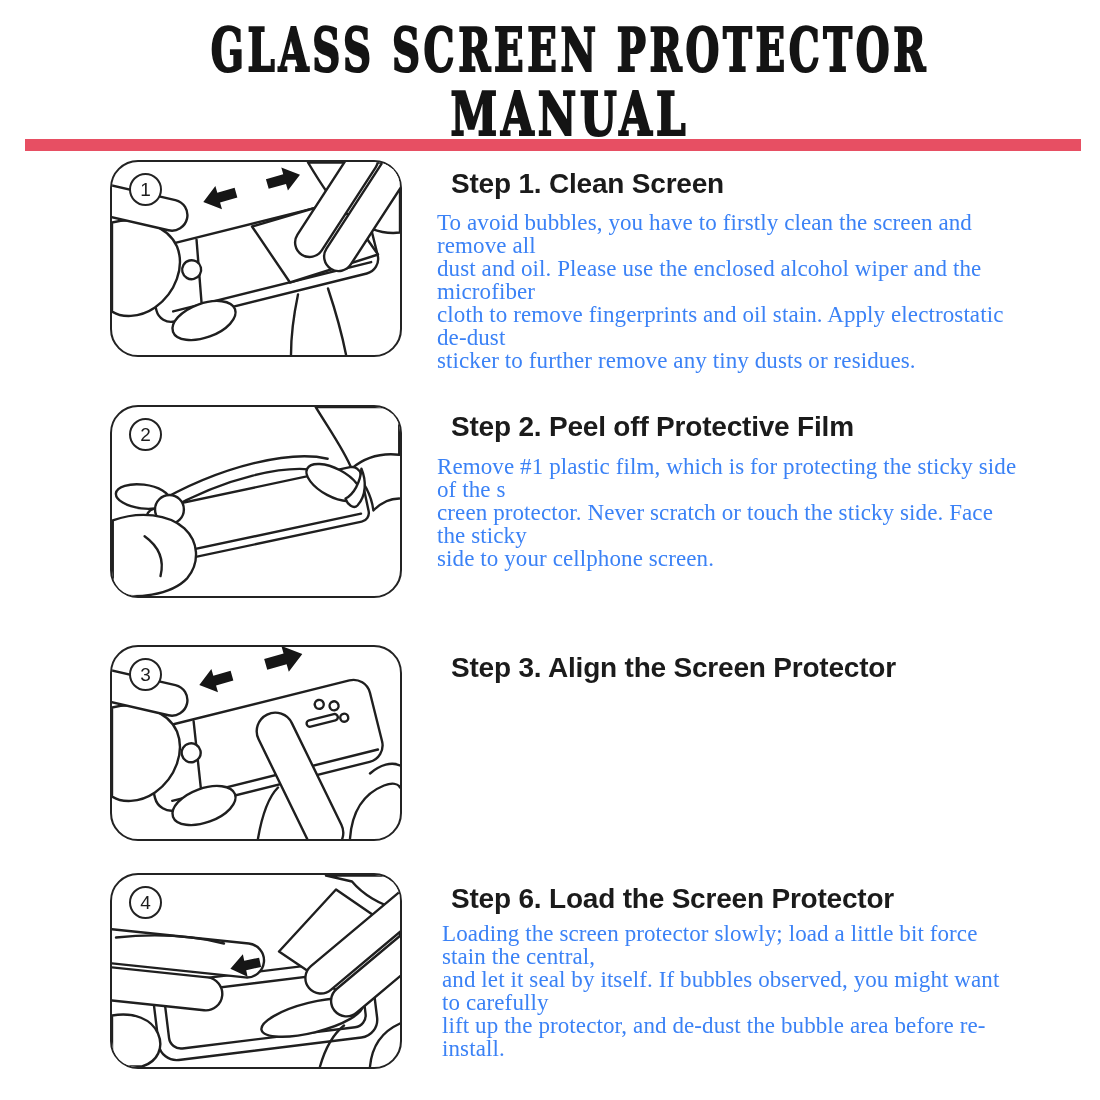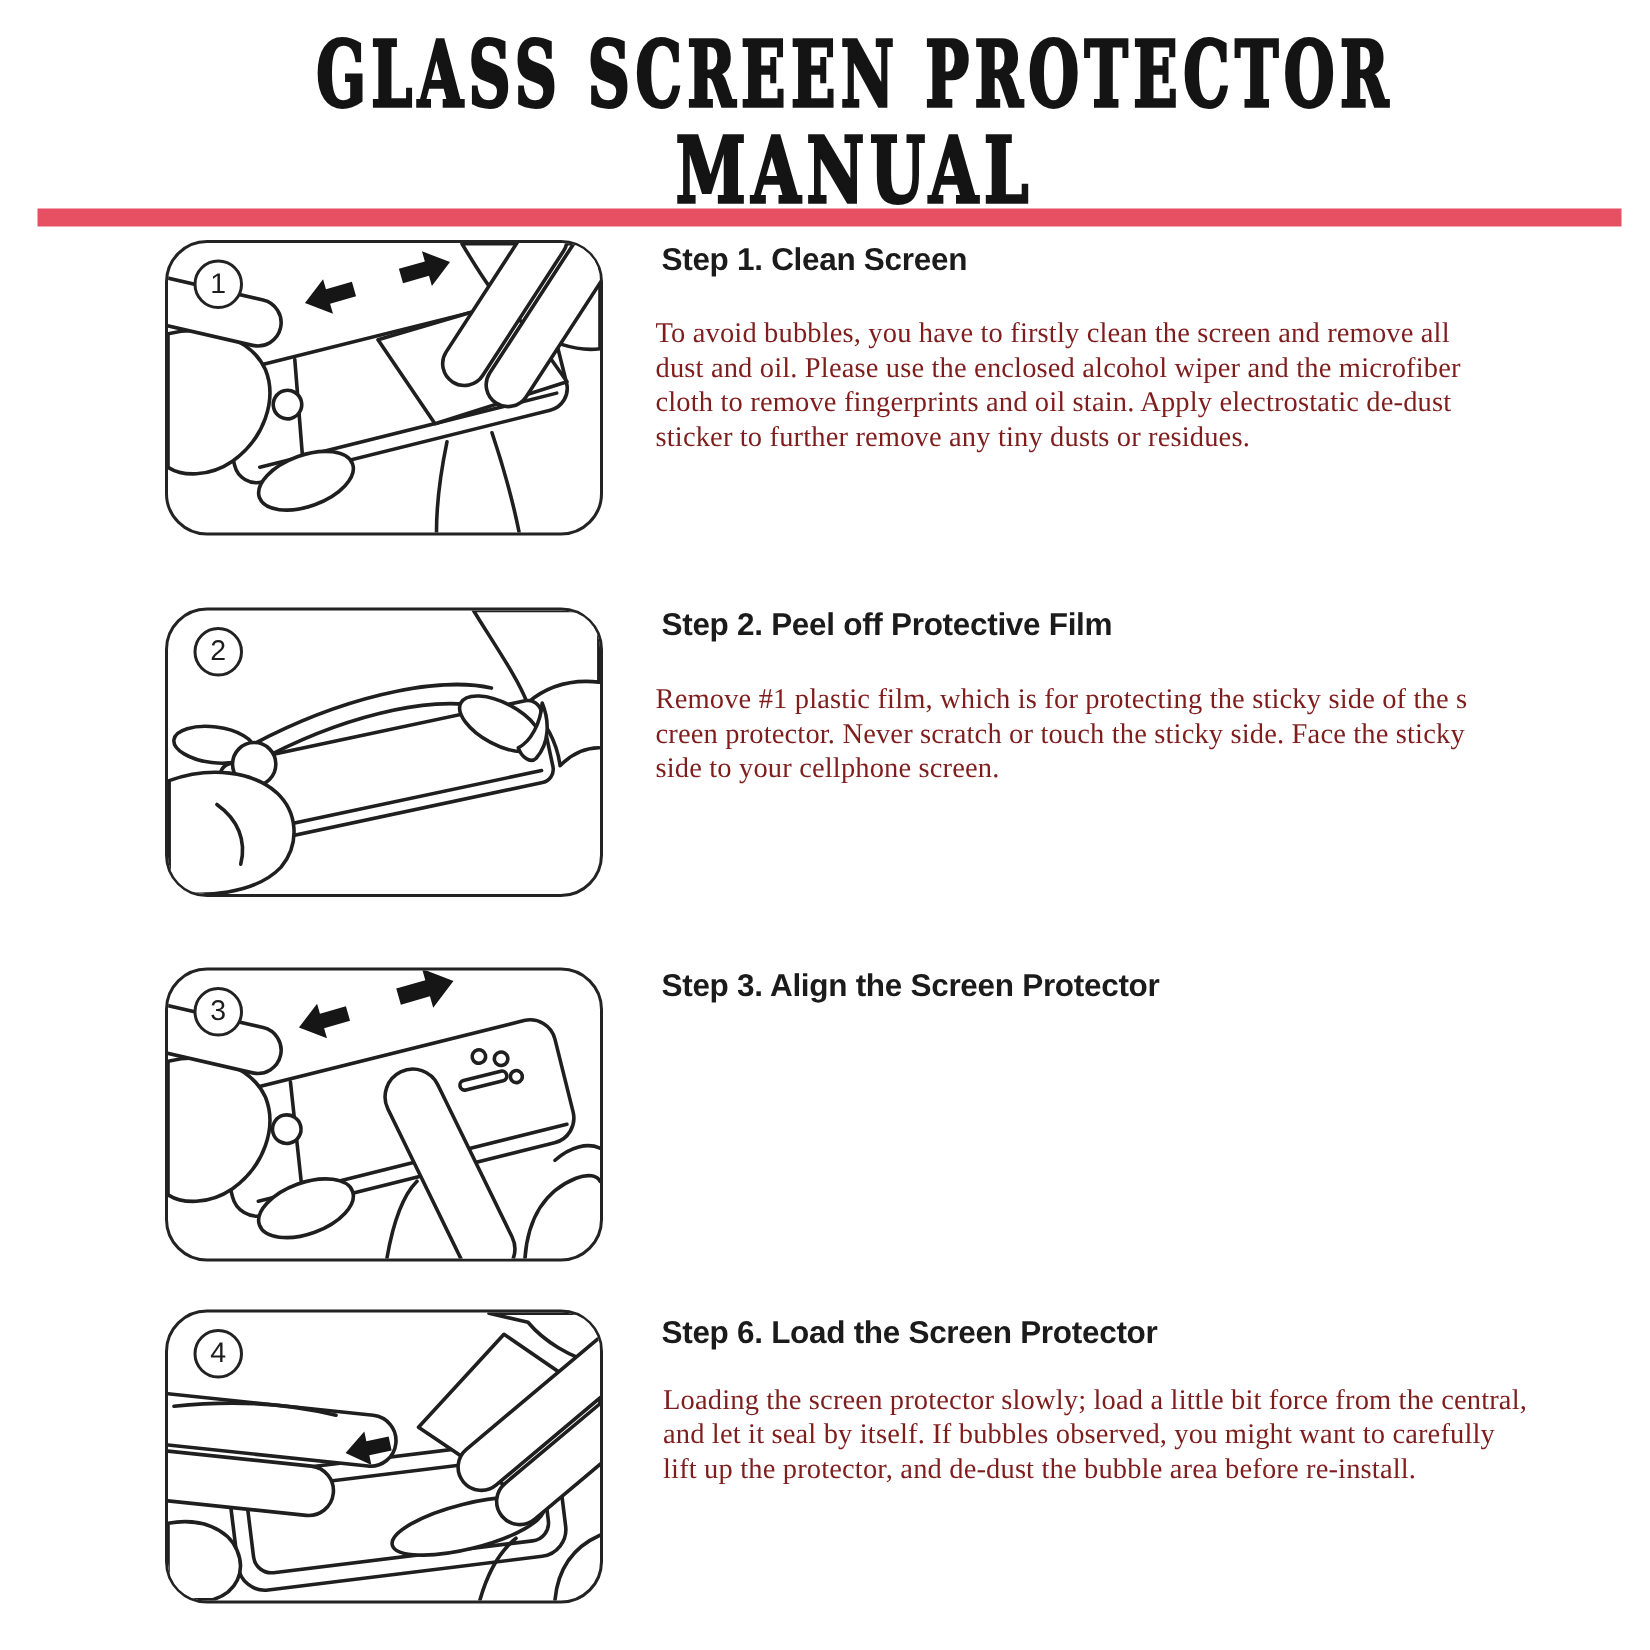--- a/index.html
+++ b/index.html
@@ -26,29 +26,29 @@
   .fig-2{top:405px;height:193px;}
   .fig-3{top:645px;height:196px;}
   .fig-4{top:873px;height:196px;}
   .fignum{
     position:absolute;left:17px;top:11px;width:29px;height:29px;z-index:2;
     border:2.2px solid #222;border-radius:50%;display:flex;align-items:center;justify-content:center;
     font-size:19px;font-weight:400;color:#1d1d1d;background:#fff;
   }
   
   .step-heading{
-    position:absolute;left:437px;margin:4px;
-    font-family:"Liberation Sans",sans-serif;font-weight:700;font-size:21px;
+    position:absolute;left:437px;margin:14px;
+    font-family:"Liberation Sans",sans-serif;font-weight:700;font-size:28px;
     line-height:30px;color:#1b1b1b;letter-spacing:-0.2px;white-space:nowrap;
   }
   .h-1{top:155px;} .h-2{top:398px;} .h-3{top:639px;} .h-4{top:870px;}
   .step-body{
     position:absolute;left:437px;width:580px;margin:0;
-    font-family:"Liberation Serif",serif;font-size:19px;line-height:23px;
-    color:#7f1d1d;white-space:pre-line;letter-spacing:0.1px;
+    font-family:"Liberation Serif",serif;font-size:23px;line-height:23px;
+    color:#3b82f6;white-space:pre-line;letter-spacing:0.1px;
   }
   .b-1{top:211px;} .b-2{top:455px;} .b-3{top:701px;} .b-4{top:922px;left:442px;}
   
 </style>
 </head>
 <body>
 
 <div class="page">
 
   <div class="title-line title-line-1">GLASS SCREEN PROTECTOR</div>
@@ -180,17 +180,17 @@
           <rect x="-44" y="58" width="196" height="34" rx="17"></rect>
           <rect x="-44" y="96" width="158" height="33" rx="16.5"></rect>
         </g>
         <path d="M4,62 C42,58 80,60 112,68"></path>
         <path d="M0,140 C22,136 40,144 46,158 C52,172 46,186 30,191 L0,191 Z" fill="#fff"></path>
       </g>
       <path d="M0,12 L16,0 L16,7 L32,7 L32,17 L16,17 L16,24 Z" fill="#161616" transform="translate(116,82) rotate(-12) scale(0.95)"></path>
     </svg>
   </figure>
   <h2 class="step-heading h-4">Step 6. Load the Screen Protector</h2>
-  <p class="step-body b-4">Loading the screen protector slowly; load a little bit force from the central,
+  <p class="step-body b-4">Loading the screen protector slowly; load a little bit force stain the central,
 and let it seal by itself. If bubbles observed, you might want to carefully
 lift up the protector, and de-dust the bubble area before re-install.</p>
 
 </div>
 
 </body></html>

